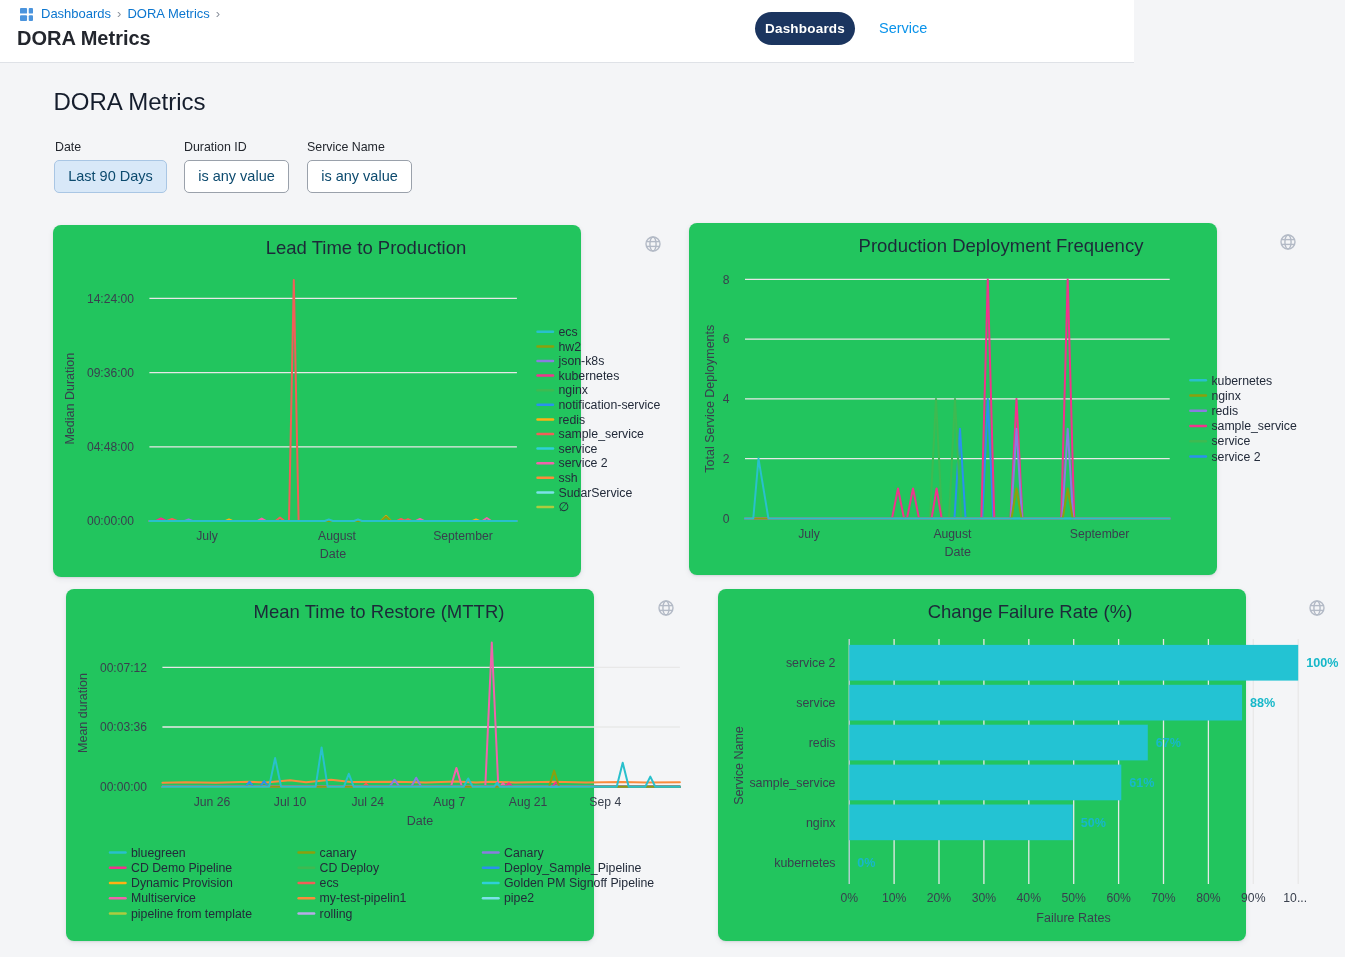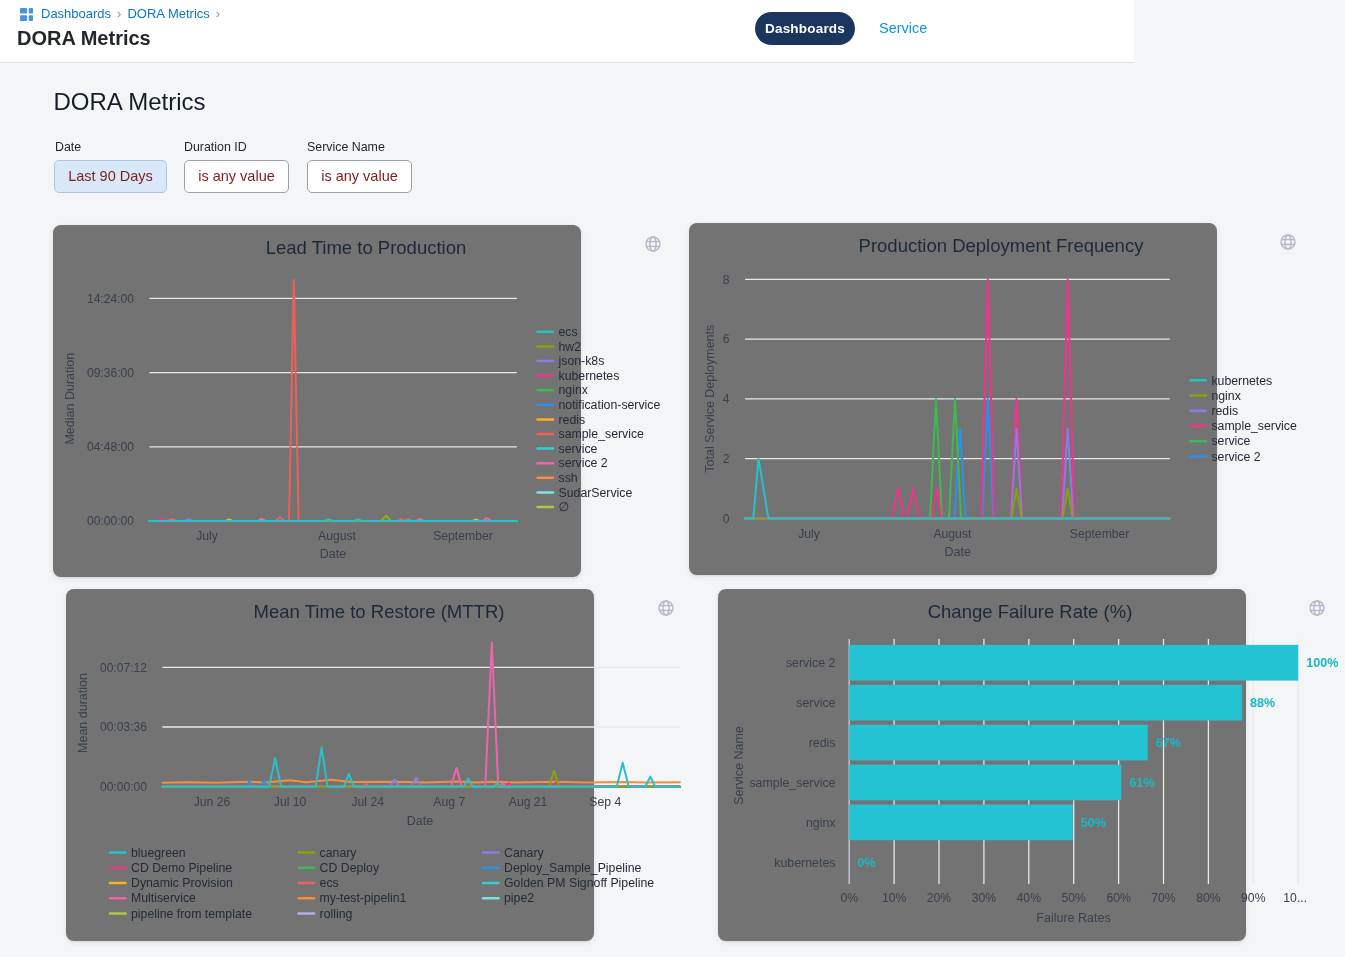--- a/index.html
+++ b/index.html
@@ -4,22 +4,22 @@
 *{margin:0;padding:0;box-sizing:border-box}
 html,body{width:1345px;height:957px;background:#f4f5f7;font-family:"Liberation Sans",sans-serif;overflow:hidden;position:relative}
 .hdr{position:absolute;left:0;top:0;width:1134px;height:63px;background:#fff;border-bottom:1px solid #dfe2e7}
 .crumb{position:absolute;left:41px;top:6px;font-size:13px;color:#0b76cf}
 .crumb .sep{color:#8a919c;padding:0 6px}
 .htitle{position:absolute;left:17px;top:27px;font-size:20px;font-weight:bold;color:#23262d}
 .pill{position:absolute;left:755px;top:12px;width:100px;height:33px;background:#1b355f;border-radius:17px;color:#fff;font-size:13.5px;font-weight:bold;letter-spacing:.2px;text-align:center;line-height:33px}
 .folders{position:absolute;left:879px;top:20px;font-size:14.5px;color:#0a93ea}
 .h1{position:absolute;left:53.5px;top:88px;font-size:24px;color:#151d2c}
 .flabel{position:absolute;font-size:12.4px;color:#23272e}
-.fbtn{position:absolute;height:33px;border-radius:5px;font-size:14.5px;color:#7f1d1d;text-align:center;line-height:31px}
-.card{position:absolute;width:528px;height:352px;background:#737373;border-radius:8px;box-shadow:0 1px 2px rgba(40,48,70,.10),0 2px 6px rgba(40,48,70,.07)}
+.fbtn{position:absolute;height:33px;border-radius:5px;font-size:14.5px;color:#0c4a6e;text-align:center;line-height:31px}
+.card{position:absolute;width:528px;height:352px;background:#22c55e;border-radius:8px;box-shadow:0 1px 2px rgba(40,48,70,.10),0 2px 6px rgba(40,48,70,.07)}
 svg text{font-family:"Liberation Sans",sans-serif}
 </style></head>
 <body>
 <div class="hdr">
   <svg style="position:absolute;left:20px;top:8px" width="13" height="13" viewBox="0 0 14 14">
     <rect x="0" y="0" width="7.6" height="6" rx="1" fill="#4b94dd"></rect>
     <rect x="9.4" y="0" width="4.6" height="6" rx="1" fill="#4b94dd"></rect>
     <rect x="0" y="7.8" width="7.6" height="6.2" rx="1" fill="#4b94dd"></rect>
     <rect x="9.4" y="7.8" width="4.6" height="6.2" rx="1" fill="#4b94dd"></rect>
   </svg>

